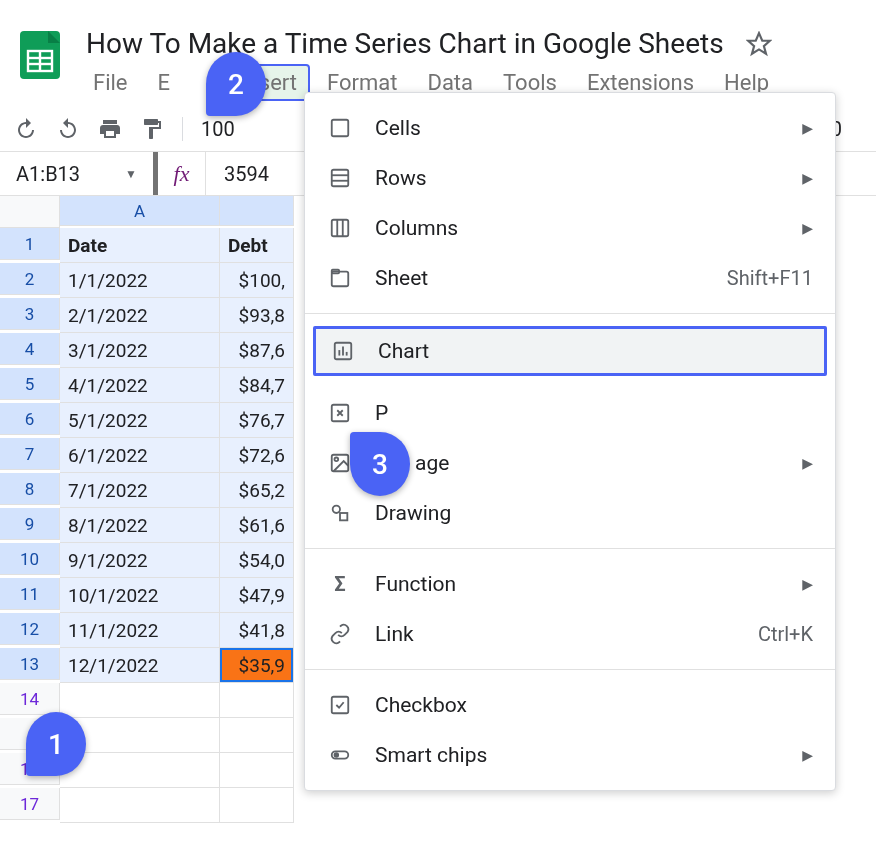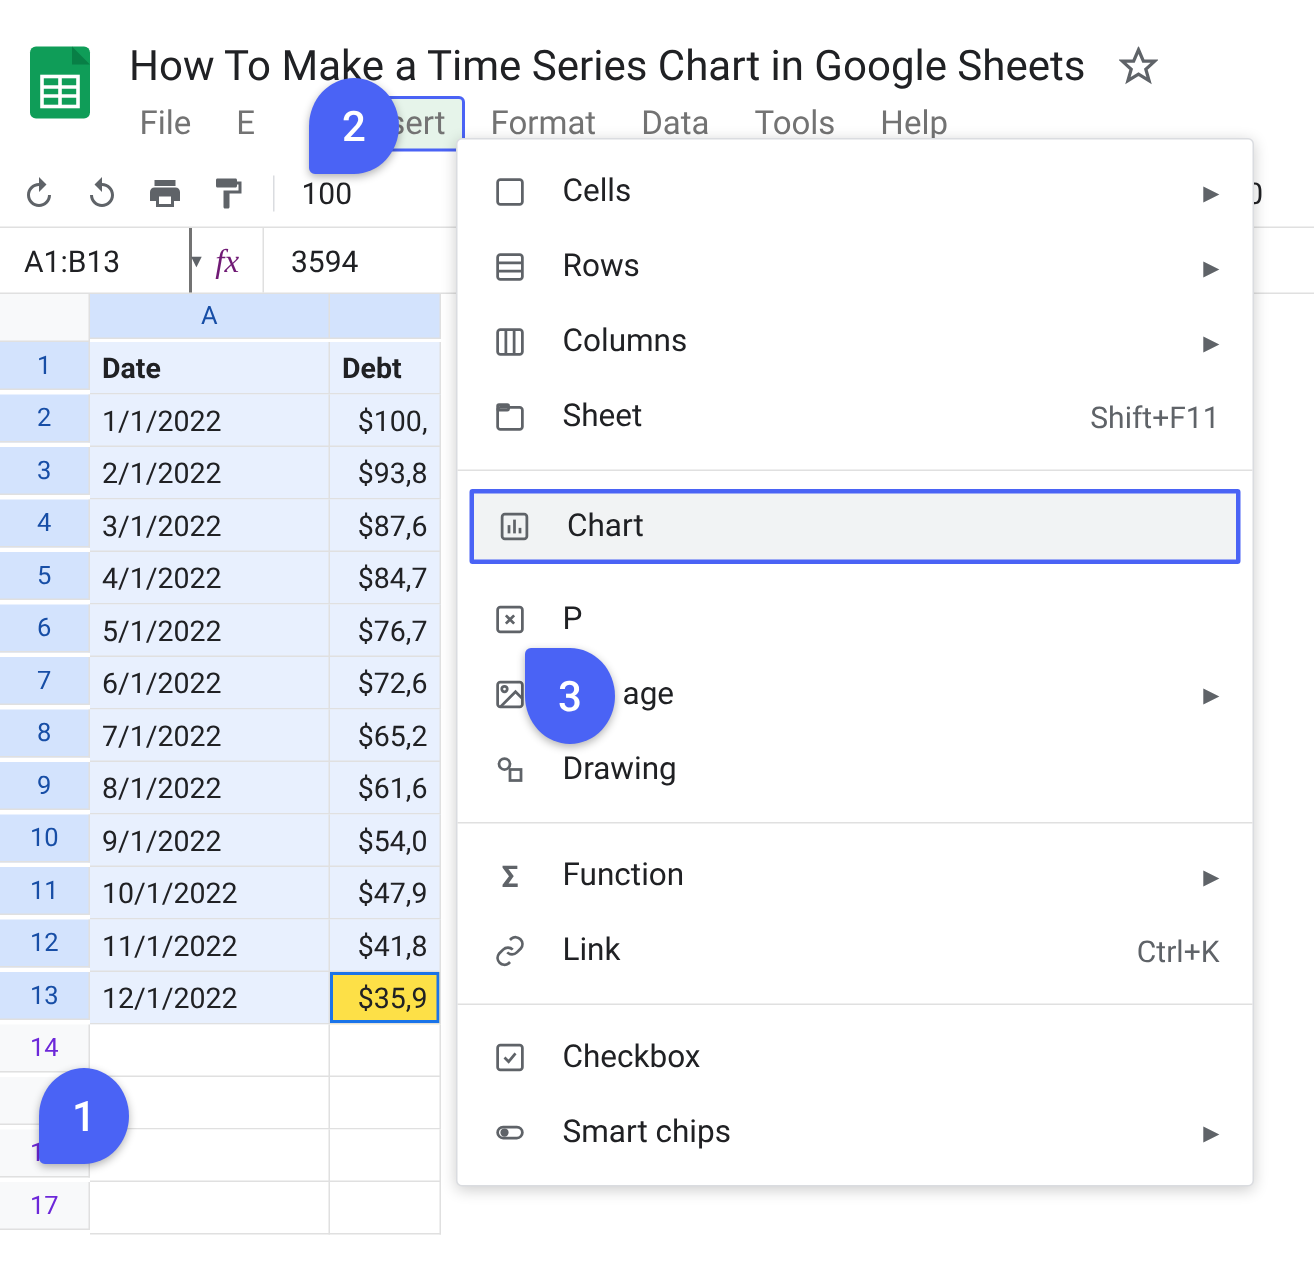--- a/index.html
+++ b/index.html
@@ -85,26 +85,26 @@
   }
   
   .formula-bar {
     display: flex;
     align-items: center;
     border-bottom: 1px solid #e0e0e0;
     font-size: 20px;
     height: 44px;
   }
   .name-box {
-    width: 128px;
+    width: 158px;
     padding: 0 16px;
     display: flex;
     justify-content: space-between;
     align-items: center;
-    border-right: 2px solid #737373;
+    border-right: 5px solid #737373;
     height: 100%;
     color: #202124;
     gap: 45px;
   }
   .name-box .dd { color: #5f6368; font-size: 12px; }
   .fx-label {
     width: 48px;
     text-align: center;
     color: #701a75;
     font-style: italic;
@@ -162,21 +162,21 @@
   .cell.sel {
     background: #e8f0fe;
   }
   .cell.header-cell {
     font-weight: 700;
     background: #e8f0fe;
   }
   .cell.right { justify-content: flex-end; }
   .cell.active-border {
     box-shadow: inset 0 0 0 2px #1a73e8;
-    background: #fde047;
+    background: #f97316;
   }
   
   .dropdown {
     position: absolute;
     top: 92px;
     left: 304px;
     width: 532px;
     background: #fff;
     border: 1px solid #dadce0;
     border-radius: 4px;
@@ -267,20 +267,21 @@
       </div>
     </div>
     <div class="menu-bar">
       <div class="menu-item">File</div>
       <div class="menu-item">E</div>
       <div class="menu-item" style="visibility:hidden">v</div>
       <div class="menu-item active">Insert</div>
       <div class="menu-item">Format</div>
       <div class="menu-item">Data</div>
       <div class="menu-item">Tools</div>
+      <div class="menu-item">Extensions</div>
       <div class="menu-item">Help</div>
     </div>
   </div>
 </div>
 
 <div class="toolbar">
   <div class="icon-btn">
     <svg width="24" height="24" viewBox="0 0 24 24" fill="#5f6368">
         <path d="M12 5V1L7 6l5 5V7c3.3 0 6 2.7 6 6s-2.7 6-6 6-6-2.7-6-6H4c0 4.4 3.6 8 8 8s8-3.6 8-8-3.6-8-8-8z" transform="scale(-1,1) translate(-24,0)"></path>
       </svg>

